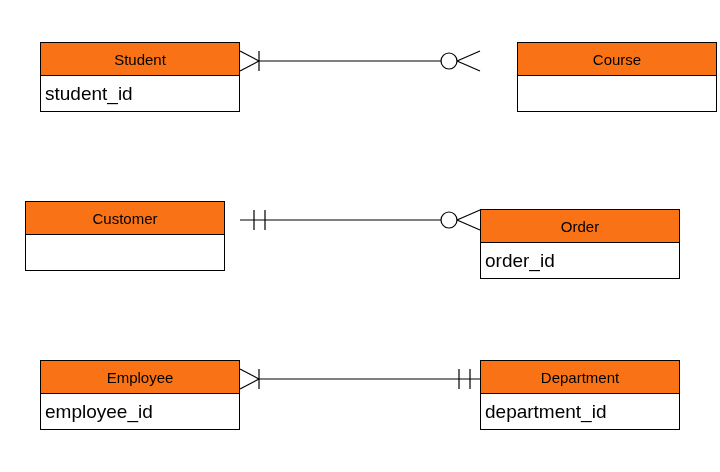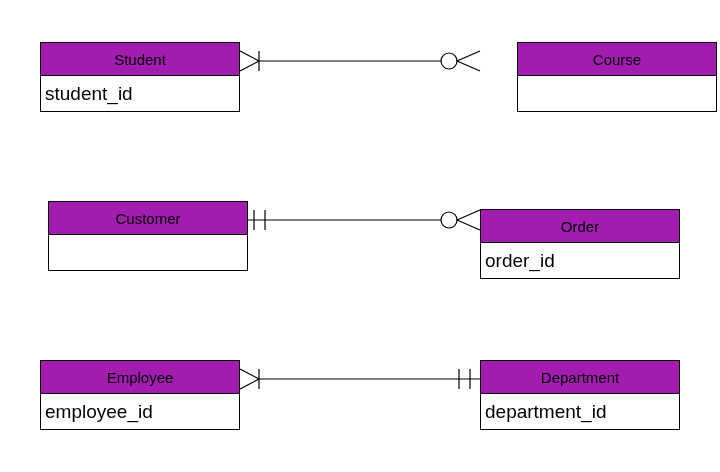--- a/index.html
+++ b/index.html
@@ -22,21 +22,21 @@
     position: absolute;
     width: 200px;
     height: 70px;
     box-sizing: border-box;
     border: 1px solid #000000;
     background: #ffffff;
   }
   .entity-header {
     box-sizing: border-box;
     height: 33px;
-    background: #a21caf;
+    background: #f97316;
     border-bottom: 1px solid #000000;
     display: flex;
     align-items: center;
     justify-content: center;
     font-size: 15px;
   }
   .entity-body {
     box-sizing: border-box;
     height: 36px;
   }
@@ -107,21 +107,21 @@
       <div class="attribute">student_id</div>
     </div>
   </div>
 
   <div class="entity" style="left:480px; top:42px;margin-left:37px;">
     <div class="entity-header">
       <span>Course</span>
     </div>
   </div>
 
-  <div class="entity" style="left:48px; top:201px;">
+  <div class="entity" style="left:25px; top:201px;">
     <div class="entity-header">
       <span>Customer</span>
     </div>
   </div>
 
   <div class="entity" style="left:480px; top:201px;margin-top:8px;">
     <div class="entity-header">
       <span>Order</span>
     </div>
     <div class="entity-body">

